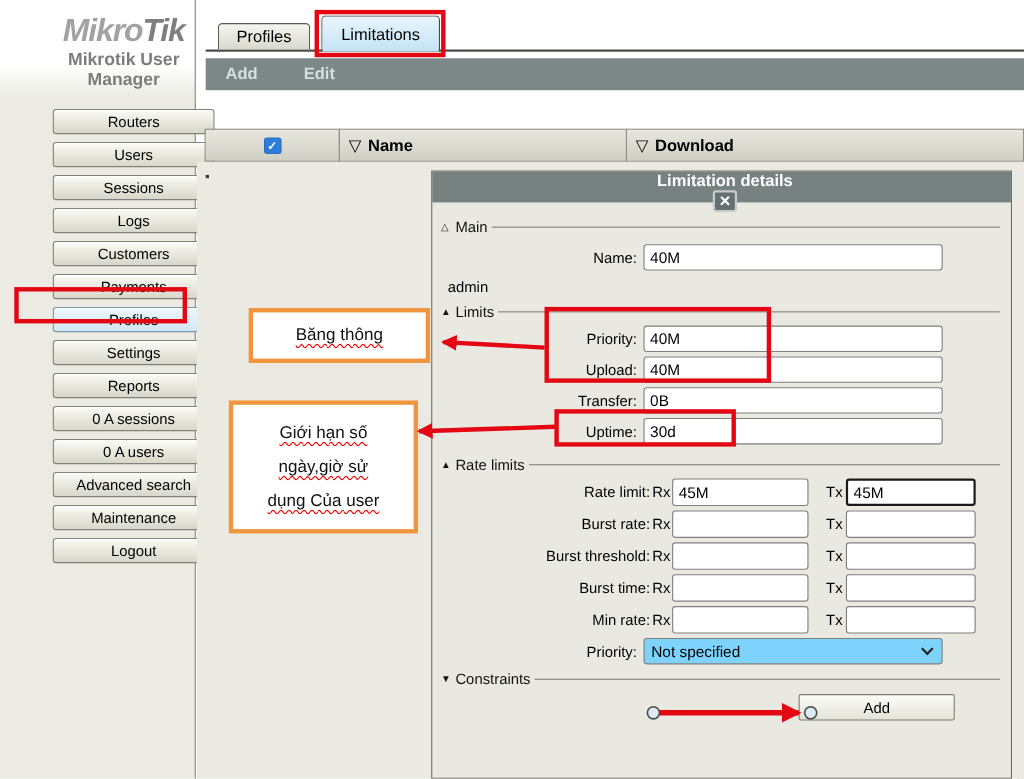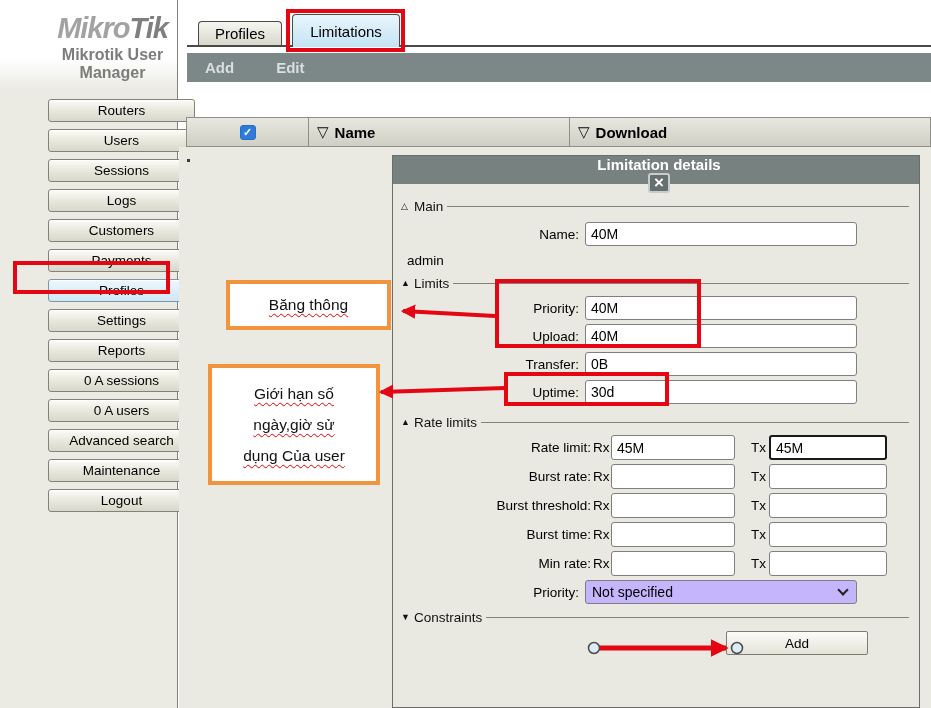--- a/index.html
+++ b/index.html
@@ -66,21 +66,21 @@
   .plainrow { height:18px; margin-bottom:2px; }
   .plain-val { margin-left:6px; font-size:13.5px; }
   .raterow { display:flex; align-items:center; height:25px; margin-bottom:4px; }
   .raterow label { width:190px; text-align:right; font-size:13.5px; color:#000; }
   .rx-tx { width:18px; text-align:left; font-size:13.5px; margin-left:2px; }
   .rate-input { width:124px; height:25px; border:1px solid #7f7f7f; border-radius:3px; background:#fff;
     font-family:"Liberation Sans",sans-serif; font-size:14px; padding:1px 5px; }
   .rate-input.tx { width:118px; }
   .rate-input.focused { border:2px solid #1a1a1a; }
   .tx-group { margin-left:14px; display:flex; align-items:center; }
-  .selectbox { width:272px; height:24px; background:#c4b5fd; border:1px solid #7f7f7f; border-radius:3px;
+  .selectbox { width:272px; height:24px; background:#7dd3fc; border:1px solid #7f7f7f; border-radius:3px;
     display:flex; align-items:center; justify-content:space-between; padding:0 9px 0 6px; font-size:14px; }
   .chev { width:8px; height:8px; border-right:2px solid #222; border-bottom:2px solid #222;
     transform:rotate(45deg); margin-top:-4px; }
   .add-row { margin-top:6px; }
   .add-btn { margin-left:325px; width:142px; height:24px; background:linear-gradient(#fcfcf9,#e3e3d8);
     border:1px solid #7d7d75; border-radius:2px; font-family:"Liberation Sans",sans-serif; font-size:13.5px; }
 
   
   .mt-sec-main { margin-top:14px; }
   .mt-name { margin-top:8px; }

